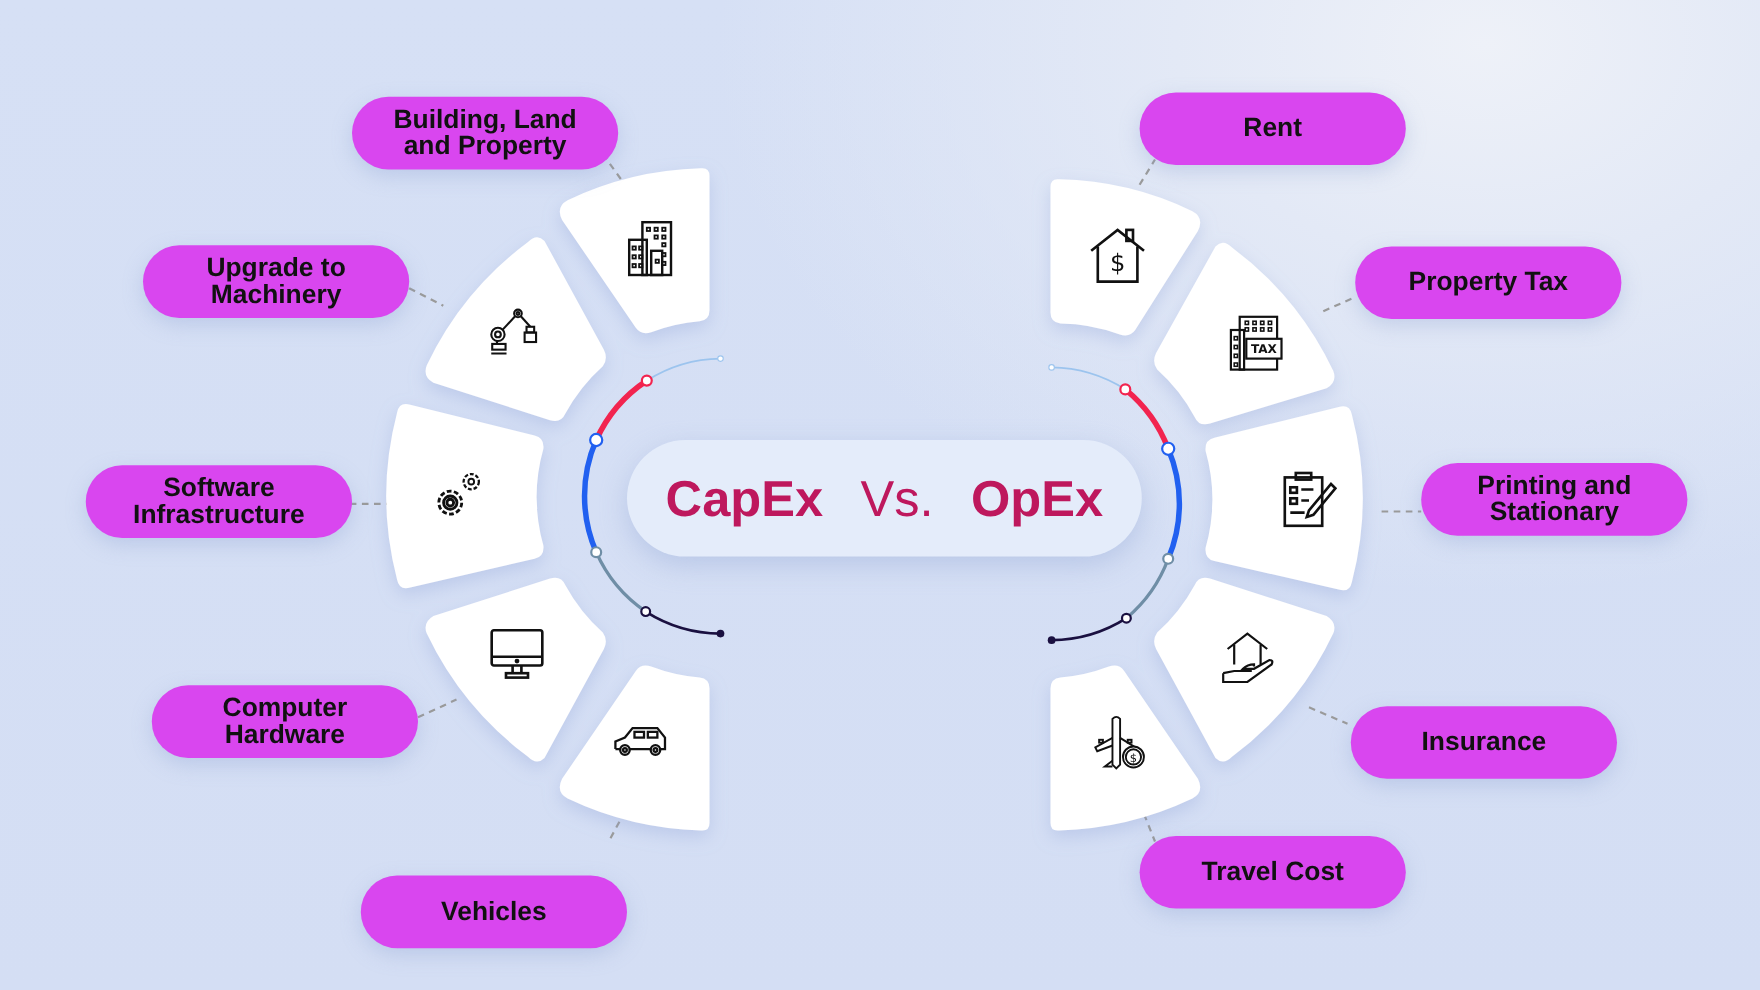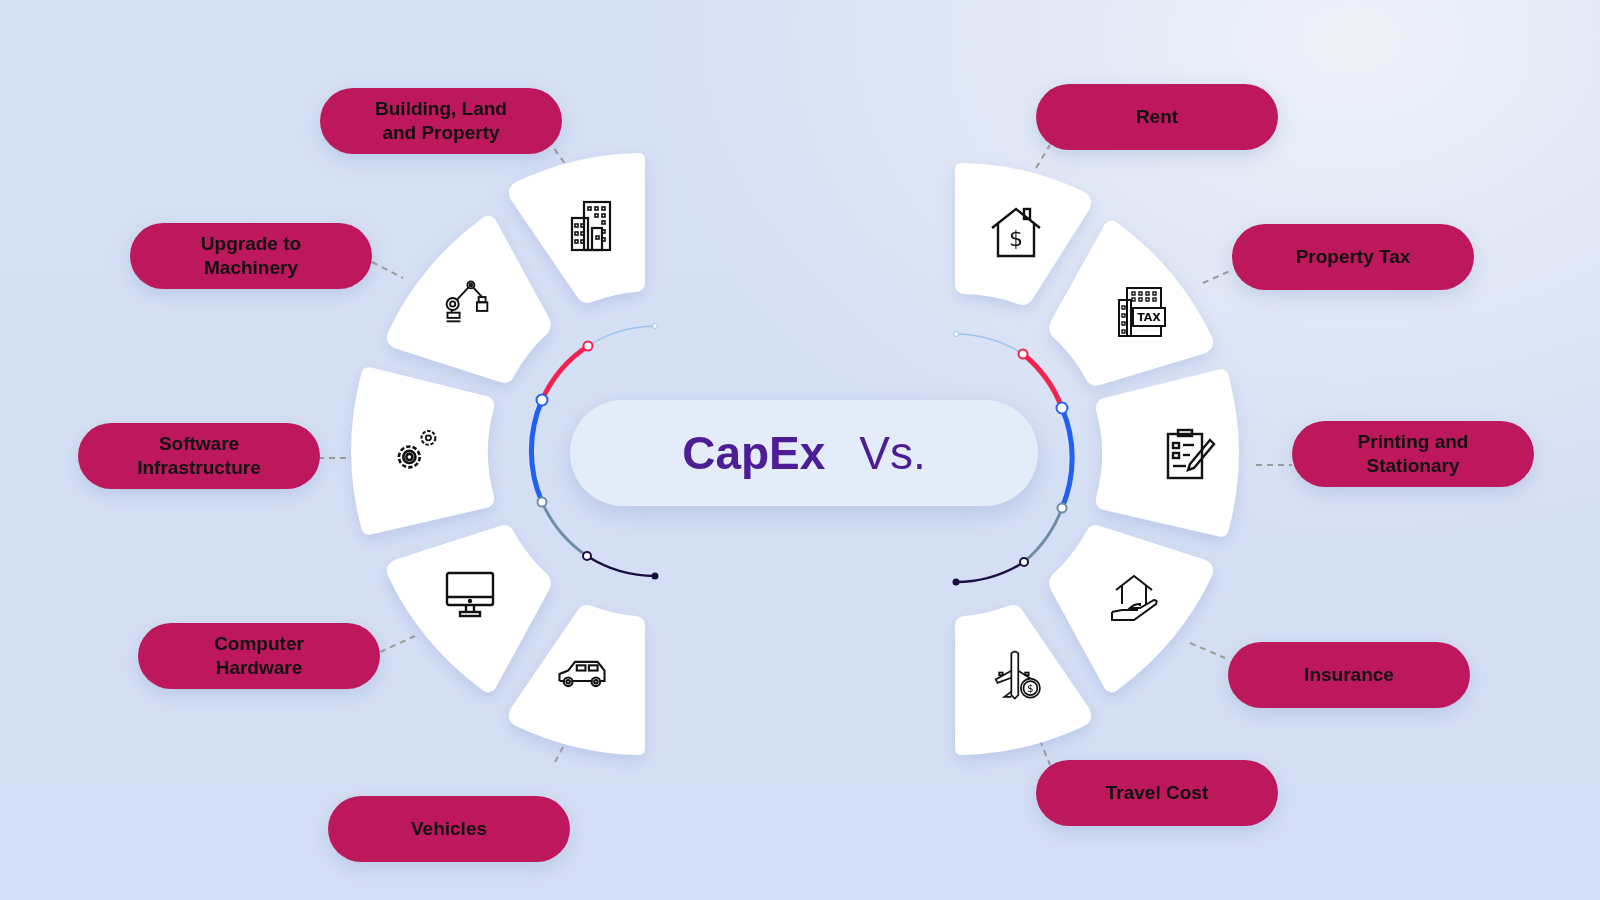--- a/index.html
+++ b/index.html
@@ -4,32 +4,32 @@
 <style>
   html, body { margin: 0; padding: 0; }
   body {
     width: 1600px; height: 900px; overflow: hidden; position: relative;
     background: radial-gradient(ellipse 700px 500px at 1350px 40px, #eef1f8 0%, #e3e9f6 40%, rgba(214,224,245,0) 100%),
                 linear-gradient(180deg, #d6e0f5 0%, #d4def4 100%);
     font-family: "Liberation Sans", sans-serif;
   }
   svg.diagram { position: absolute; left: 0; top: 0; }
   .label {
-    position: absolute; background: #be185d; border-radius: 34px;
+    position: absolute; background: #d946ef; border-radius: 34px;
     display: flex; align-items: center; justify-content: center; text-align: center;
-    font-size: 19px; font-weight: bold; color: #111111; line-height: 24px;
+    font-size: 24px; font-weight: bold; color: #111111; line-height: 24px;
     box-shadow: 0 6px 18px rgba(140,160,210,0.35);
     white-space: pre-line;
   }
   .title-pill {
     position: absolute; left: 570px; top: 400px; width: 468px; height: 106px;
     border-radius: 53px; background: #e4ecfa;
     box-shadow: 0 8px 24px rgba(150,170,215,0.45);
     display: flex; align-items: center; justify-content: center; gap: 34px;
-    font-size: 46px; color: #4c1d95;
+    font-size: 46px; color: #be185d;
   }
   .title-pill .strong { font-weight: bold; }
   .title-pill .vs { font-weight: normal; }
   .icon { position: absolute; width: 52px; height: 52px; }
 </style>
 </head>
 <body>
 
 <svg class="diagram" width="1600" height="900" viewBox="0 0 1600 900">
   <defs>
@@ -92,20 +92,21 @@
     <circle cx="549" cy="408" r="5.5" fill="#ffffff" stroke="#2160f0" stroke-width="2"></circle>
     <circle cx="549" cy="508" r="4.5" fill="#ffffff" stroke="#6f8ea6" stroke-width="2"></circle>
     <circle cx="587" cy="562" r="4" fill="#ffffff" stroke="#1a1040" stroke-width="2"></circle>
     <circle cx="655" cy="582" r="3.5" fill="#1a1040"></circle>
   </g>
 </svg>
 
 <div class="title-pill">
   <span class="strong">CapEx</span>
   <span class="vs">Vs.</span>
+  <span class="strong">OpEx</span>
 </div>
 
 <div class="label" style="left:320px; top:88px; width:242px; height:66px;">Building, Land
 and Property</div>
 <div class="label" style="left:130px; top:223px; width:242px; height:66px;">Upgrade to
 Machinery</div>
 <div class="label" style="left:78px; top:423px; width:242px; height:66px;">Software
 Infrastructure</div>
 <div class="label" style="left:138px; top:623px; width:242px; height:66px;text-align:center;">Computer
 Hardware</div>

